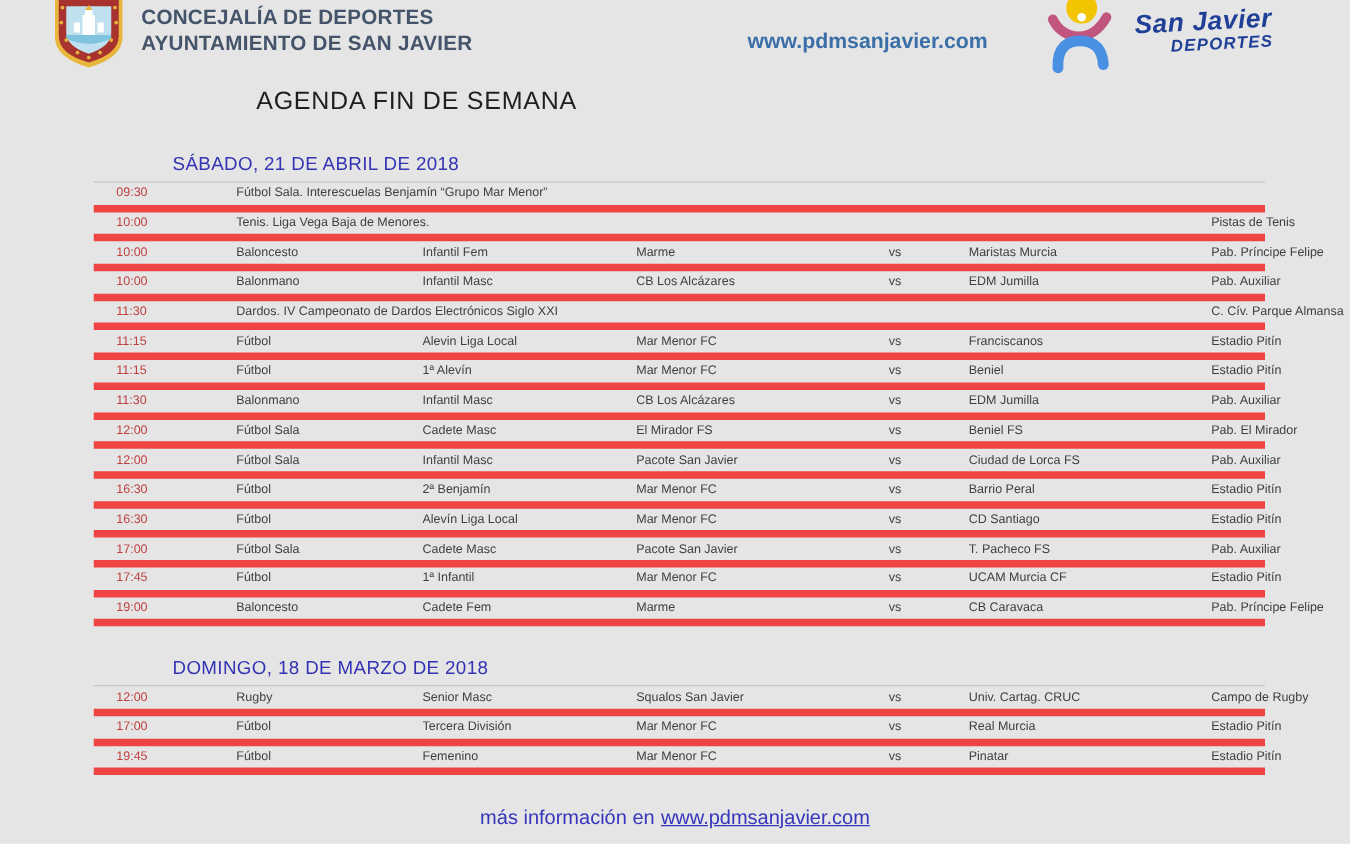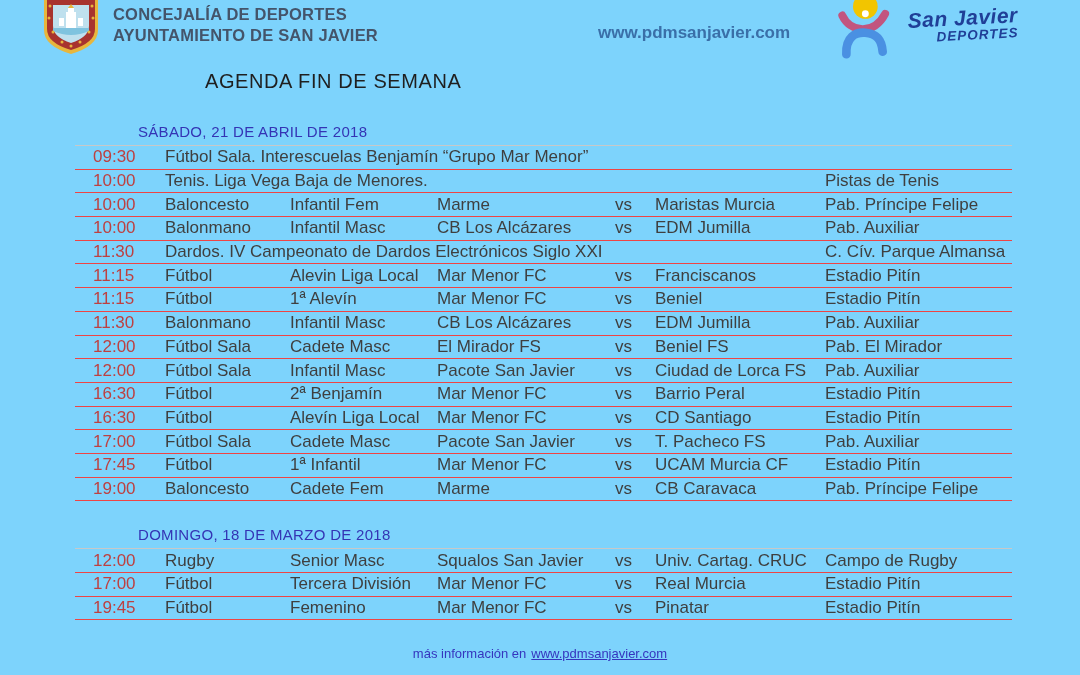--- a/index.html
+++ b/index.html
@@ -2,21 +2,21 @@
 <html><head>
 <meta charset="utf-8">
 <style>
   * { margin:0; padding:0; box-sizing:border-box; }
   html,body { background:#ffffff; }
   body {
     width:1080px; height:675px;
     font-family:"Liberation Sans", sans-serif;
     overflow:hidden;
   }
-  .page { position:relative; width:1080px; height:675px; background:#7dd3fc; }
+  .page { position:relative; width:1080px; height:675px; background:#e5e5e5; }
 
   
   .crest { position:absolute; left:40px; top:-4px; width:62px; height:60px; }
   .org { position:absolute; left:113px; top:4px; color:#44546A; font-size:16.5px; font-weight:700; line-height:21px; letter-spacing:0.2px; }
   .top-url { position:absolute; left:598px; top:23px; color:#3A6FA8; font-size:17px; font-weight:700; text-decoration:none; }
   .sjd { position:absolute; left:828px; top:-6px; display:flex; align-items:flex-start; }
   .sjd-figure { width:78px; height:66px; }
   .sjd-text { margin-top:14px; margin-left:2px; color:#203F97; transform:rotate(-3deg); }
   .sjd-name { font-size:21px; font-weight:700; font-style:italic; letter-spacing:0.5px; line-height:20px; }
   .sjd-sub { font-size:13.5px; font-weight:700; font-style:italic; text-align:right; letter-spacing:1px; }
@@ -28,29 +28,29 @@
   section.agenda { display:block; }
   section.agenda:first-of-type { margin-top:30px; }
   section.agenda + section.agenda { margin-top:25px; }
   .section-heading { margin-left:63px; margin-bottom:5px; font-size:15px; font-weight:400; color:#3434B4; letter-spacing:0.3px; }
 
   .tbl { width:100%; border-top:1px solid #c8c8c8; }
   .row {
     display:grid;
     grid-template-columns:90px 125px 147px 178px 40px 170px 1fr;
     height:23.7px; align-items:center;
-    border-bottom:1px solid #ef4444;
-    font-size:17px; color:#3F3F3F; white-space:nowrap;
+    border-bottom:6px solid #ef4444;
+    font-size:10px; color:#3F3F3F; white-space:nowrap;gap:24px;
   }
   .c.time { color:#BE4040; padding-left:18px; }
   .c.desc { grid-column:2 / 7; }
   .c.vs { }
 
   
-  .foot { position:absolute; left:0; top:646px; width:1080px; text-align:center; font-size:13px; color:#3535BE; }
+  .foot { position:absolute; left:0; top:646px; width:1080px; text-align:center; font-size:16px; color:#3535BE; }
   .foot a { color:#3535BE; text-decoration:underline; margin-left:5px; }
 </style>
 </head>
 <body>
 
 <div class="page">
 
   <svg class="crest" viewBox="0 0 62 60" aria-hidden="true">
     <path d="M4 2 h54 v32 q0 16 -27 24 q-27 -8 -27 -24 z" fill="#E8B63C"></path>
     <path d="M7 4 h48 v29 q0 14 -24 21 q-24 -7 -24 -21 z" fill="#A8332E"></path>

